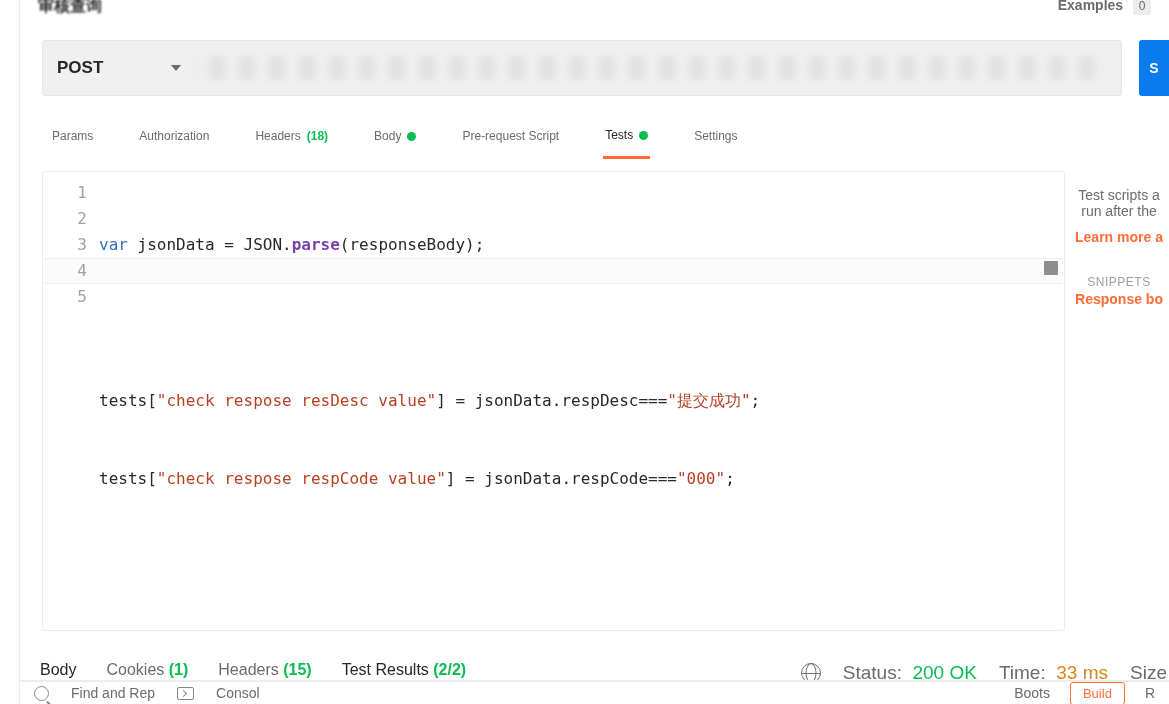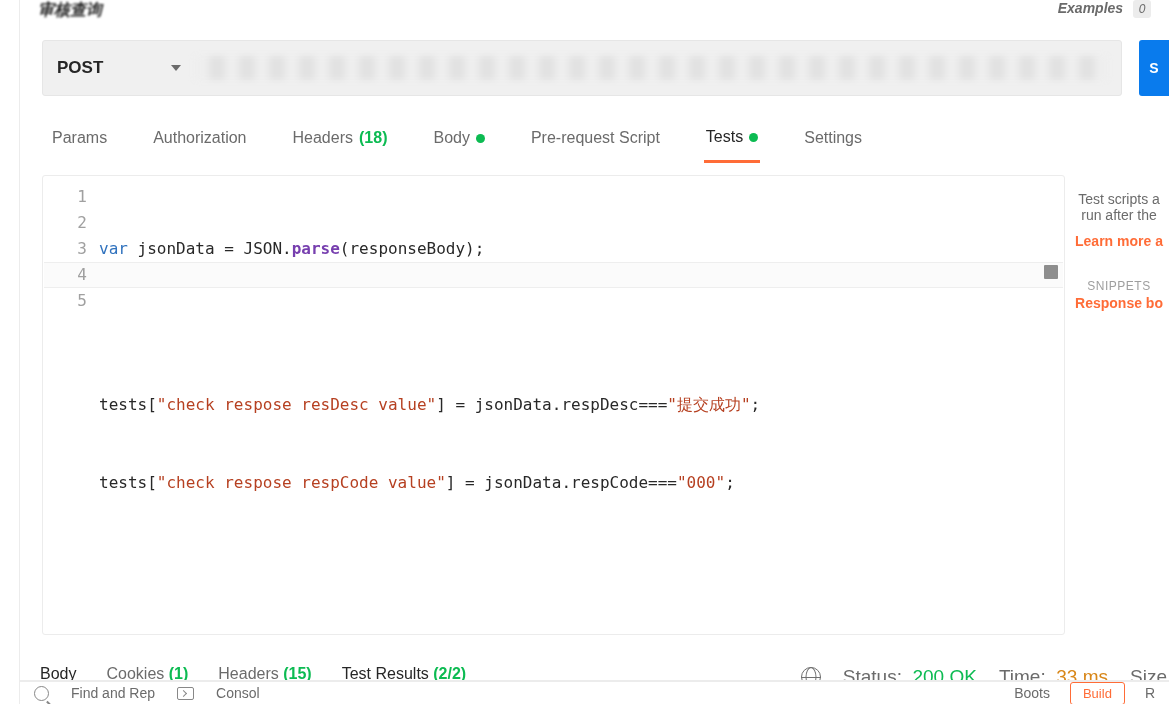--- a/index.html
+++ b/index.html
@@ -1,34 +1,34 @@
 <!DOCTYPE html>
 <html><head>
 <meta charset="utf-8">
 <style>
   * { box-sizing: border-box; margin: 0; padding: 0; }
   body { font-family: -apple-system, "Segoe UI", Arial, sans-serif; font-size: 14px; color: #282828; background: #fff; overflow: hidden; }
   .root { width: 1169px; height: 704px; position: relative; }
   .left-rail { position: absolute; left: 0; top: 0; bottom: 0; width: 20px; border-right: 1px solid #ececec; }
   .content { position: absolute; left: 20px; right: 0; top: 0; bottom: 0; }
 
-  .top-hdr { display: flex; padding: 0 18px; height: 12px; justify-content: space-between; font-style: italic; }
+  .top-hdr { display: flex; align-items: center; padding: 0 18px; height: 12px; justify-content: space-between; }
   .top-title { font-weight: 700; font-size: 16px; color: #262626; filter: blur(1px); }
   .ex-label { color: #6b6b6b; font-weight: 600; }
   .ex-badge { display: inline-block; background: #ececec; color: #6b6b6b; border-radius: 3px; width: 18px; height: 18px; text-align: center; line-height: 18px; font-size: 12px; margin-left: 6px; }
 
   .url-row { display: flex; align-items: stretch; gap: 17px; margin: 28px 0 14px 22px; }
   .url-bar { flex: 1; display: flex; background: #f0f0f0; border: 1px solid #e6e6e6; border-radius: 3px; height: 56px; align-items: center; padding: 0 14px; }
   .method { font-weight: 600; font-size: 17px; color: #262626; width: 124px; display: flex; align-items: center; justify-content: space-between; cursor: pointer; }
   .caret-down { width: 0; height: 0; border-left: 5px solid transparent; border-right: 5px solid transparent; border-top: 6px solid #6b6b6b; }
   .url-blur { flex: 1; height: 24px; margin-left: 14px; background: repeating-linear-gradient(90deg,#eeeeee,#eeeeee 14px,#e2e2e2 14px,#e2e2e2 30px); filter: blur(3px); border-radius: 2px; }
   .send-btn { width: 30px; background: #097bed; color: #fff; border-radius: 3px 0 0 3px; display: flex; align-items: center; justify-content: center; font-weight: 600; cursor: pointer; }
 
   .req-tabs { display: flex; gap: 42px; padding: 10px 30px 0 30px; border-bottom: 1px solid #fff; }
-  .req-tab { padding: 8px 2px 14px 2px; color: #6b6b6b; cursor: pointer; font-size: 16px; display: flex; align-items: center; gap: 6px; }
+  .req-tab { padding: 8px 2px 14px 2px; color: #6b6b6b; cursor: pointer; font-size: 12px; display: flex; align-items: center; gap: 6px; }
   .req-tab.active { color: #262626; border-bottom: 3px solid #ff6c37; font-weight: 500; margin-bottom: -1px; }
   .cnt-green { color: #0cbb52; font-weight: bold; }
   .dot-green { width: 9px; height: 9px; border-radius: 50%; background: #0cbb52; display: inline-block; }
 
   .editor-wrap { display: flex; margin: 12px 4px 0 22px; }
   .editor { flex: 1; border: 1px solid #ececec; border-radius: 3px; min-height: 156px; font-family: "Consolas","Menlo",monospace; font-size: 16px; display: flex; position: relative; }
   .gutter { width: 56px; text-align: right; color: #a0a0a0; padding: 8px 12px 8px 0; user-select: none; line-height: 26px; }
   .code { padding: 8px 0; line-height: 26px; white-space: pre; flex: 1; }
   .hl-line { position: absolute; left: 1px; right: 1px; top: calc(8px + 26px*3); height: 26px; background: #fbfbfb; border-top: 1px solid #eee; border-bottom: 1px solid #eee; z-index: 0; }
   .code > div, .gutter > div { position: relative; z-index: 1; }

